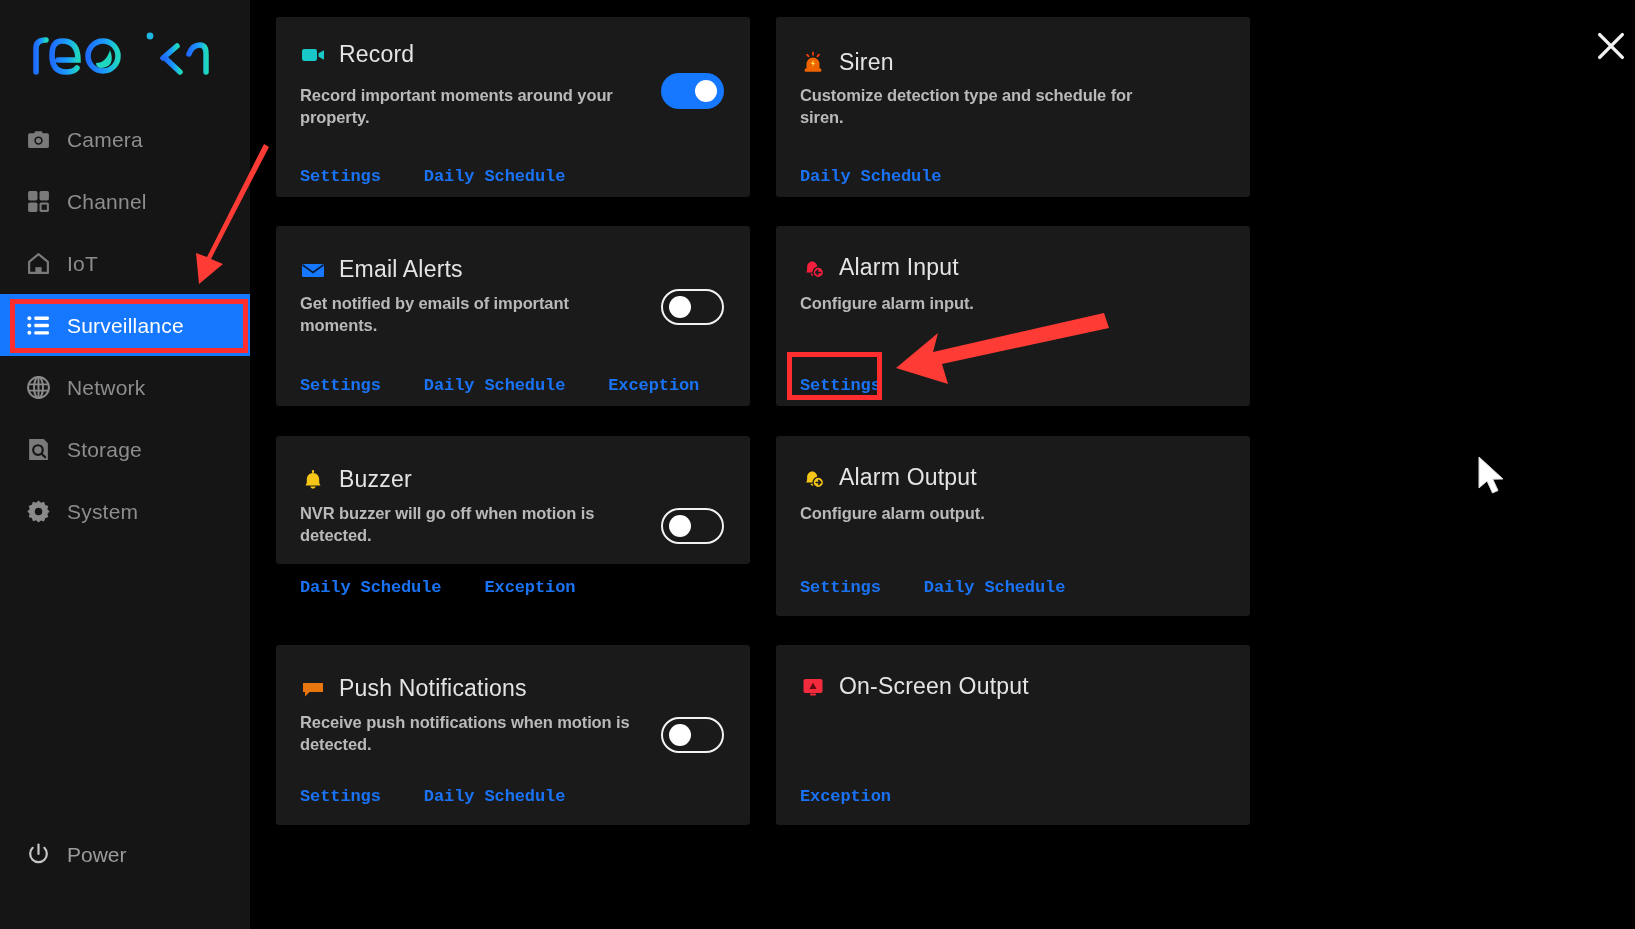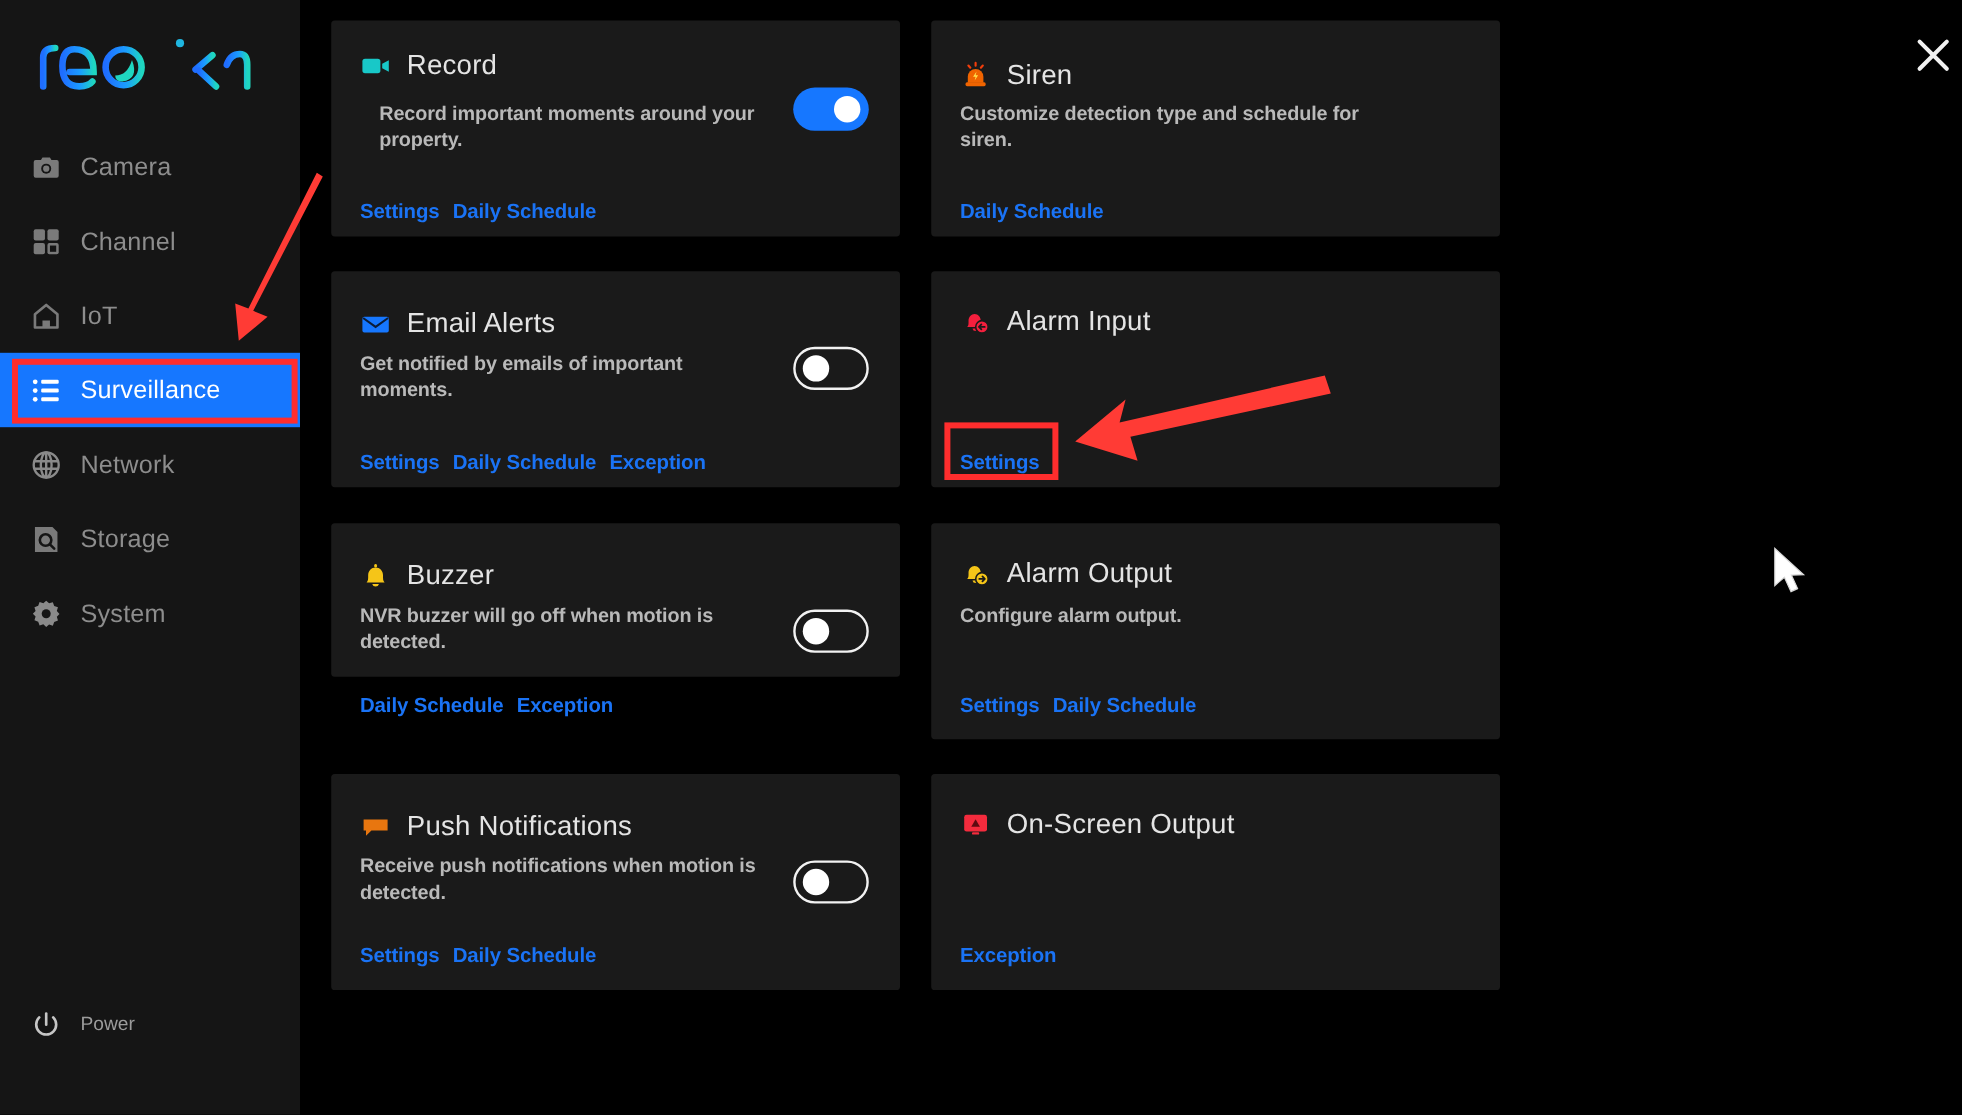--- a/index.html
+++ b/index.html
@@ -26,39 +26,39 @@
     color:#8d8d8d; font-size:21px; letter-spacing:.2px;
   }
   .nav-item.active { background:#1677ff; color:#ffffff; }
   .nav-icon { width:26px; height:26px; display:flex; align-items:center; justify-content:center; flex:0 0 26px; }
   .nav-icon svg { display:block; }
   .nav-label { line-height:1; }
 
   #power-item {
     position:absolute; left:0; bottom:62px; width:254px;
     display:flex; align-items:center; padding-left:25px; gap:16px;
-    color:#9b9b9b; font-size:16px;
+    color:#9b9b9b; font-size:21px;
   }
 
   
   #grid { position:absolute; left:0; top:0; width:1385px; height:929px; }
   .card {
     position:absolute;
     background:#1a1a1a;
     border-radius:3px;
   }
   .card-head { display:flex; align-items:center; gap:13px; }
   .card-icon { width:26px; height:26px; flex:0 0 26px; display:flex; align-items:center; justify-content:center; }
   .card-icon svg { display:block; }
   .card-title { color:#e4e4e4; font-size:23px; font-weight:400; letter-spacing:.2px; }
   .card-desc {
     color:#b9b9b9; font-size:16.5px; line-height:1.35;
     font-weight:bold; letter-spacing:-.1px;
   }
-  .card-links { display:flex; gap:11px; }
+  .card-links { display:flex; gap:43px;font-family:Liberation Mono, monospace; }
   .card-link { color:#1a73f5; font-size:17px; font-weight:bold; letter-spacing:-.1px; }
 
   
   .toggle { position:absolute; width:63px; height:36px; border-radius:18px; }
   .toggle.on { background:#1677ff; }
   .toggle.off { background:transparent; border:2.5px solid #f2f2f2; }
   .knob { position:absolute; top:50%; transform:translateY(-50%); width:22px; height:22px; border-radius:50%; background:#fff; }
   .toggle.on .knob { right:7px; }
   .toggle.off .knob { left:6px; }
 
@@ -216,21 +216,21 @@
     <section class="card" style="left:276px; top:17px; width:474px; height:180px;">
       <div class="card-head" style="position:absolute; left:24px; top:24px;">
         <span class="card-icon">
           <svg width="26" height="26" viewBox="0 0 26 26">
             <rect x="2" y="7" width="15" height="12" rx="2.2" fill="#18c8c8"></rect>
             <path d="M18.5 11.2L24 8.2v9.6l-5.5-3z" fill="#18c8c8"></path>
           </svg>
         </span>
         <span class="card-title">Record</span>
       </div>
-      <div class="card-desc" style="position:absolute; left:24px; top:67px; width:340px;margin-left:16px;">Record important moments around your property.</div>
+      <div class="card-desc" style="position:absolute; left:24px; top:67px; width:340px;">Record important moments around your property.</div>
       <div class="toggle on" style="left:385px; top:56px;">
         <span class="knob"></span>
       </div>
       <div class="card-links" style="position:absolute; left:24px; top:150px;">
         <a class="card-link">Settings</a>
         <a class="card-link">Daily Schedule</a>
       </div>
     </section>
 
     <section class="card" style="left:776px; top:17px; width:474px; height:180px;">
@@ -277,20 +277,21 @@
         <span class="card-icon">
           <svg width="26" height="26" viewBox="0 0 26 26">
             <path d="M6 17.5c1.3-1.3 1.1-3 1.1-5.1 0-3.4 2.2-5.8 5.1-5.8s5.1 2.4 5.1 5.8c0 2.1-.2 3.8 1.1 5.1z" fill="#f41f3d"></path>
             <path d="M10.4 18.7a2.6 2.6 0 0 0 5.1 0z" fill="#f41f3d"></path>
             <circle cx="18.3" cy="17.4" r="5.2" fill="#f41f3d" stroke="#1a1a1a" stroke-width="1.3"></circle>
             <path d="M20.6 17.4h-4.4M17.8 15.4l-2 2 2 2" fill="none" stroke="#1a1a1a" stroke-width="1.5" stroke-linecap="round" stroke-linejoin="round"></path>
           </svg>
         </span>
         <span class="card-title">Alarm Input</span>
       </div>
+      <div class="card-desc" style="position:absolute; left:24px; top:66px; width:330px;">Configure alarm input.</div>
       <div class="card-links" style="position:absolute; left:24px; top:150px;">
         <a class="card-link">Settings</a>
       </div>
     </section>
 
     <section class="card" style="left:276px; top:436px; width:474px; height:128px;">
       <div class="card-head" style="position:absolute; left:24px; top:30px;">
         <span class="card-icon">
           <svg width="26" height="26" viewBox="0 0 26 26">
             <path d="M5.5 18.4c1.5-1.5 1.3-3.4 1.3-5.8 0-3.9 2.6-6.7 6.2-6.7s6.2 2.8 6.2 6.7c0 2.4-.2 4.3 1.3 5.8z" fill="#f5c518"></path>

